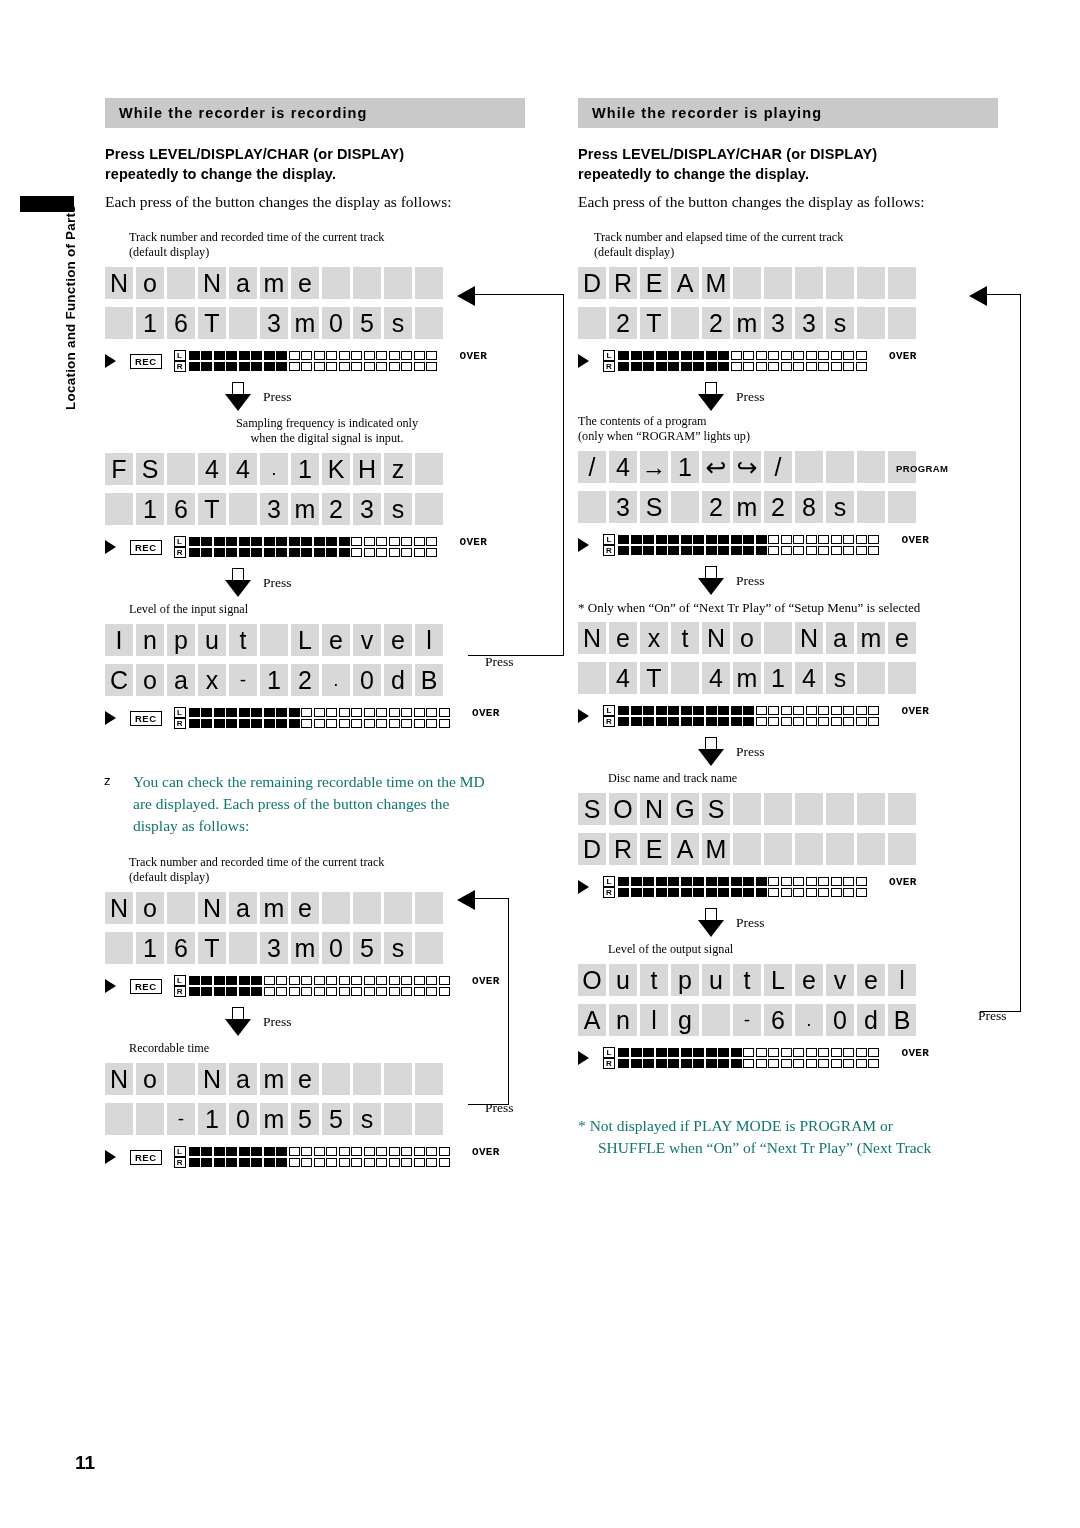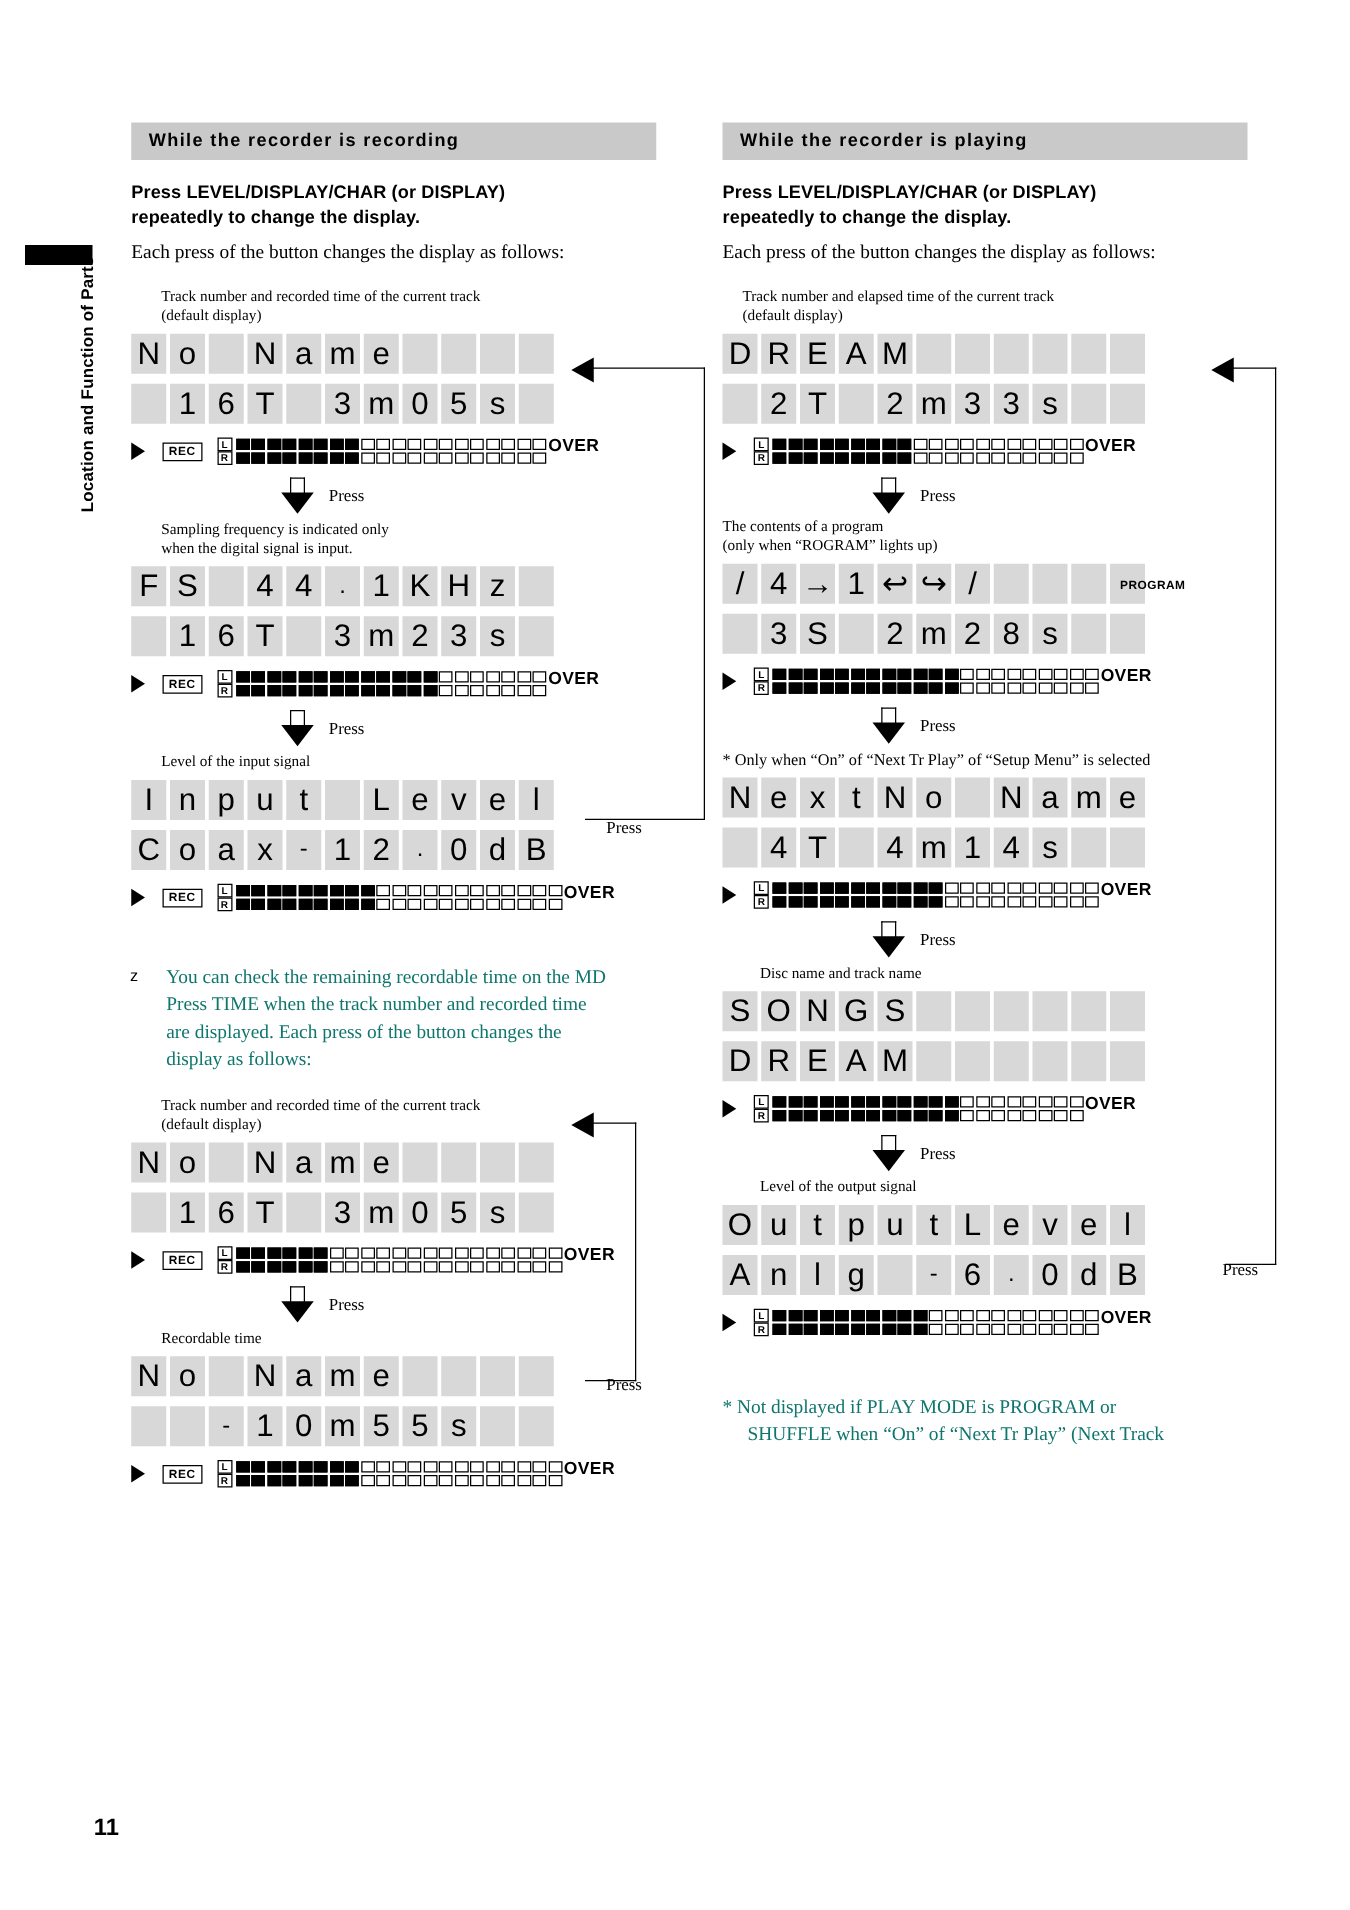--- a/index.html
+++ b/index.html
@@ -70,21 +70,21 @@
   }
   .rec-box{
     border:1.6px solid #000;font-family:"Liberation Sans",sans-serif;font-size:9.5px;font-weight:bold;
     padding:1px 4px;margin-right:12px;letter-spacing:.5px;
   }
   .meter-lines{display:flex;flex-direction:column;justify-content:center;}
   .meter-line{display:flex;align-items:center;height:11px;}
   .lr{font-family:"Liberation Sans",sans-serif;font-size:8px;font-weight:bold;width:10px;border:1px solid #000;text-align:center;line-height:9px;margin-right:3px;}
   .cell{width:11px;height:9px;border:1.2px solid #000;margin-right:1.5px;box-sizing:border-box;}
   .cell.on{background:#000;}
-  .over{font-family:Liberation Sans, sans-serif;font-size:14px;font-weight:bold;margin-left:0;letter-spacing:.3px;}
+  .over{font-family:Liberation Mono, monospace;font-size:11px;font-weight:bold;margin-left:21px;letter-spacing:.3px;}
 
   
   .press-wrap{display:flex;align-items:center;margin:8px 0 2px 120px;}
   .arrow-shape{
     width:26px;height:30px;position:relative;
   }
   .arrow-shape:before{
     content:"";position:absolute;left:7px;top:0;width:12px;height:13px;
     background:#fff;border:1.5px solid #000;border-bottom:none;box-sizing:border-box;
   }
@@ -217,21 +217,21 @@
               </div>
             </div>
           </div>
         </div>
 
       <div class="press-wrap">
         <div class="arrow-shape"></div>
         <div class="press-label">Press</div>
       </div>
 
-      <div class="caption" style="margin-left:24px;margin-top:4px;">
+      <div class="caption" style="margin-left:24px;margin-top:4px;text-align:center;">
         <div>Sampling frequency is indicated only</div>
         <div>when the digital signal is input.</div>
       </div>
       <div id="L1" class="lcdslot">
           <div class="lcd">
             <div class="lcd-row">
               <span class="seg">F</span>
               <span class="seg">S</span>
               <span class="seg blank"> </span>
               <span class="seg">4</span>
@@ -406,21 +406,20 @@
     </div>
 
     <div class="loopback" style="left:363px;top:196px;width:95px;height:360px;"></div>
     <div class="loop-open" style="left:352px;top:188px;"></div>
     <div class="press-label" style="position:absolute;left:368px;top:556px;">Press</div>
 
     <div style="margin-top:40px;position:relative;">
       <div class="zmark" style="position:absolute;left:-1px;top:2px;">z</div>
       <div class="note" style="margin-left:28px;">
         <div>You can check the remaining recordable time on the MD</div>
-        <div>Press TIME when the track number and recorded time</div>
         <div>are displayed.  Each press of the button changes the</div>
         <div>display as follows:</div>
       </div>
     </div>
 
     <div class="flow" style="margin-top:18px;">
       <div class="caption" style="margin-left:24px;">
         <div>Track number and recorded time of the current track</div>
         <div>(default display)</div>
       </div>

